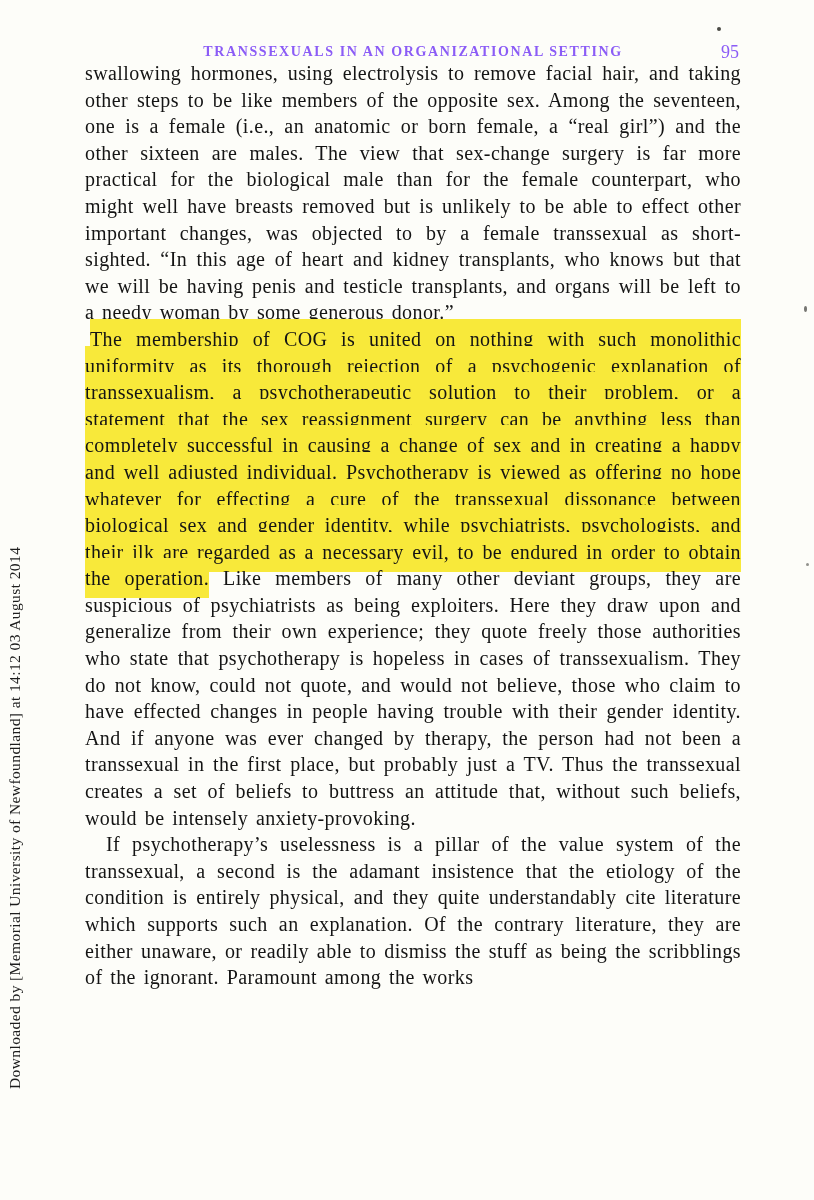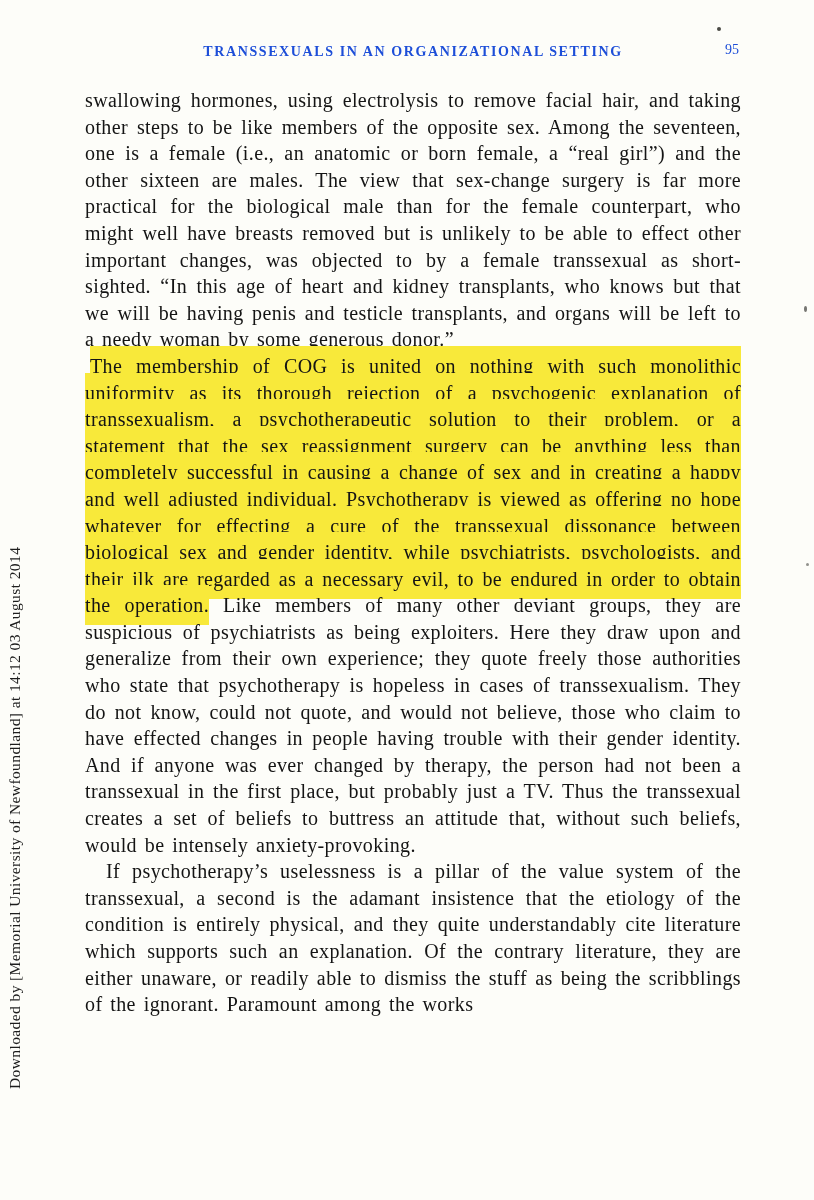--- a/index.html
+++ b/index.html
@@ -35,32 +35,31 @@
     top: 44px;
     width: 656px;
   }
   .running-head {
     position: relative;
     width: 100%;
     text-align: center;
     font-size: 14px;
     font-weight: bold;
     letter-spacing: 1.6px;
-    color: #1d4ed8;
+    color: #8b5cf6;
   }
   .page-number {
     position: absolute;
     right: 2px;
     top: -2px;
-    font-size: 14px;
+    font-size: 18px;
     font-weight: normal;
     letter-spacing: 0;
   }
   .body-text {
-    margin-top: 27px;
     font-size: 20px;
     line-height: 26.6px;
     text-align: justify;
     letter-spacing: 0.4px;
     word-spacing: 2.4px;
     color: #141414;
   }
   .para { margin: 0; }
   .para.indent-sm { text-indent: 5px; }
   .para.indent { text-indent: 21px; font-family: Liberation Serif, serif; }

